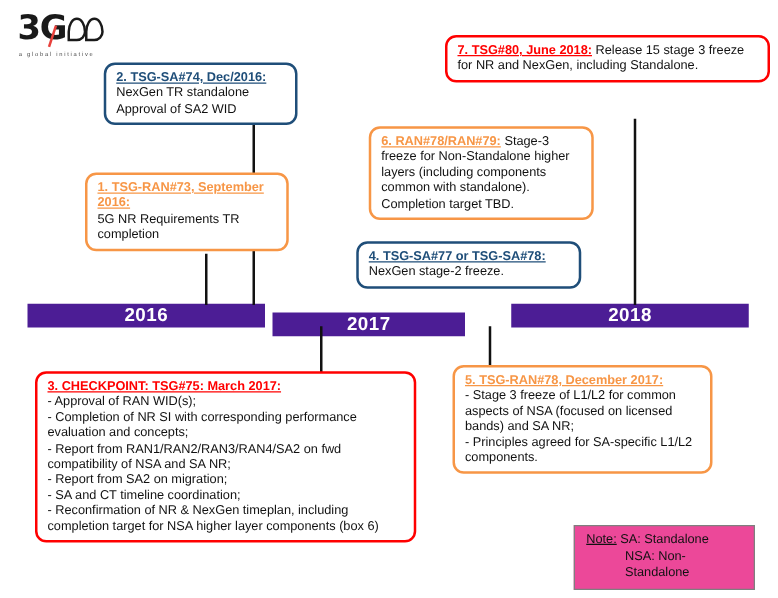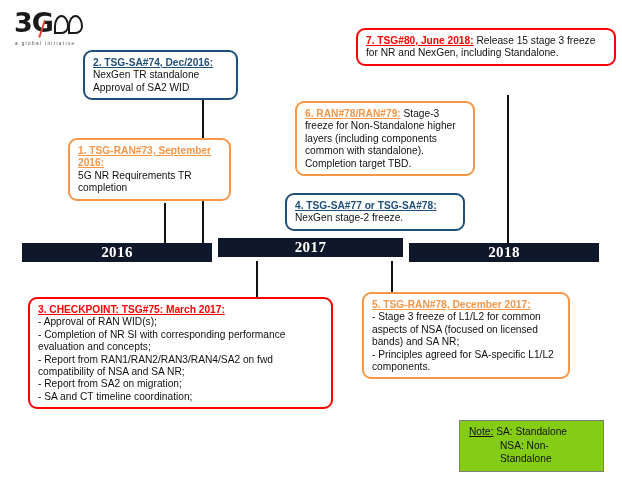--- a/index.html
+++ b/index.html
@@ -12,57 +12,57 @@
                letter-spacing:-1px;line-height:26px;}
   .logo .mark .p1{display:inline-block;border:2.5px solid #1a1a1a;border-radius:50% 50% 50% 0/60% 60% 40% 40%;
                width:11px;height:15px;vertical-align:-2px;margin-left:1px;}
   .logo .mark .p2{display:inline-block;border:2.5px solid #1a1a1a;border-radius:50% 50% 50% 0/60% 60% 40% 40%;
                width:11px;height:15px;vertical-align:-2px;margin-left:-1px;}
   .logo .slash{position:absolute;left:27px;top:10px;width:2px;height:18px;background:#e8413c;transform:rotate(18deg);}
   .logo .tag{position:absolute;left:1px;top:31px;font-size:4.6px;letter-spacing:1.4px;color:#4a4a4a;
              font-family:"Liberation Sans",sans-serif;}
 
   
-  .yearbar{position:absolute;height:19px;background:#0f172a;color:#ffffff;font-weight:bold;font-size:15px;
-           text-align:center;line-height:19px;letter-spacing:.4px;font-family:Liberation Serif, serif;}
+  .yearbar{position:absolute;height:19px;background:#4c1d95;color:#ffffff;font-weight:bold;font-size:15px;
+           text-align:center;line-height:19px;letter-spacing:.4px;}
 
   
   .stem{position:absolute;width:2.4px;background:#111111;}
 
   
   .box{position:absolute;box-sizing:border-box;background:#ffffff;border-radius:9px;
        padding:5px 7px 4px 8px;font-size:10.2px;line-height:12.4px;color:#111111;}
   .box.blue{border:2.4px solid #1F4E79;}
   .box.orange{border:2.6px solid #F79646;}
   .box.red{border:2.6px solid #FF0000;}
   .hdr{font-weight:bold;text-decoration:underline;}
   .hdr.blue{color:#1F4E79;}
   .hdr.orange{color:#F79646;}
   .hdr.red{color:#FF0000;}
   .bodytxt{color:#111111;}
 
   
-  .note{position:absolute;box-sizing:border-box;border:1px solid #7f7f7f;background:#84cc16;
+  .note{position:absolute;box-sizing:border-box;border:1px solid #7f7f7f;background:#ec4899;
         font-size:10.2px;line-height:13.5px;color:#111;padding:4px 8px 5px 9px;}
   .note u{text-decoration:underline;}
   .note .ind{display:block;padding-left:31px;}
 </style>
 </head>
 <body>
 
 <div id="canvas">
 
   <div class="logo">
     <div class="mark"><span>3G</span><span class="p1"></span><span class="p2"></span></div>
     <div class="slash"></div>
     <div class="tag">a global initiative</div>
   </div>
 
   <div class="yearbar" style="left:22px;top:243px;width:190px;"><span>2016</span></div>
-  <div class="yearbar" style="left:218px;top:238px;width:185px;"><span>2017</span></div>
+  <div class="yearbar" style="left:218px;top:250px;width:154px;"><span>2017</span></div>
   <div class="yearbar" style="left:409px;top:243px;width:190px;"><span>2018</span></div>
 
   <div class="stem" style="left:164px;top:203px;height:41px;"></div>
   <div class="stem" style="left:202px;top:98px;height:146px;"></div>
   <div class="stem" style="left:256px;top:261px;height:38px;"></div>
   <div class="stem" style="left:391px;top:261px;height:35px;"></div>
   <div class="stem" style="left:507px;top:95px;height:149px;"></div>
 
   <div class="box orange" style="left:48px;top:138px;width:163px;margin-left:20px;">
     <div class="hdr orange">1. TSG-RAN#73, September 2016:</div>
@@ -75,20 +75,21 @@
     <div class="bodytxt">Approval of SA2 WID</div>
   </div>
 
   <div class="box red" style="left:28px;top:297px;width:305px;">
     <div class="hdr red">3. CHECKPOINT:  TSG#75: March 2017:</div>
     <div class="bodytxt">-  Approval of RAN WID(s);</div>
     <div class="bodytxt">- Completion of NR SI with corresponding performance evaluation and concepts;</div>
     <div class="bodytxt">- Report from RAN1/RAN2/RAN3/RAN4/SA2 on fwd compatibility of NSA and SA NR;</div>
     <div class="bodytxt">- Report from SA2 on migration;</div>
     <div class="bodytxt">- SA and CT timeline coordination;</div>
+    <div class="bodytxt">- Reconfirmation of NR &amp; NexGen timeplan, including completion target for NSA higher layer components (box 6)</div>
   </div>
 
   <div class="box blue" style="left:285px;top:193px;width:180px;">
     <div class="hdr blue">4. TSG-SA#77  or TSG-SA#78:</div>
     <div class="bodytxt">NexGen stage-2 freeze.</div>
   </div>
 
   <div class="box orange" style="left:362px;top:292px;width:208px;">
     <div class="hdr orange">5. TSG-RAN#78,  December 2017:</div>
     <div class="bodytxt">- Stage 3 freeze of L1/L2 for common aspects of NSA (focused on licensed bands) and SA NR;</div>

